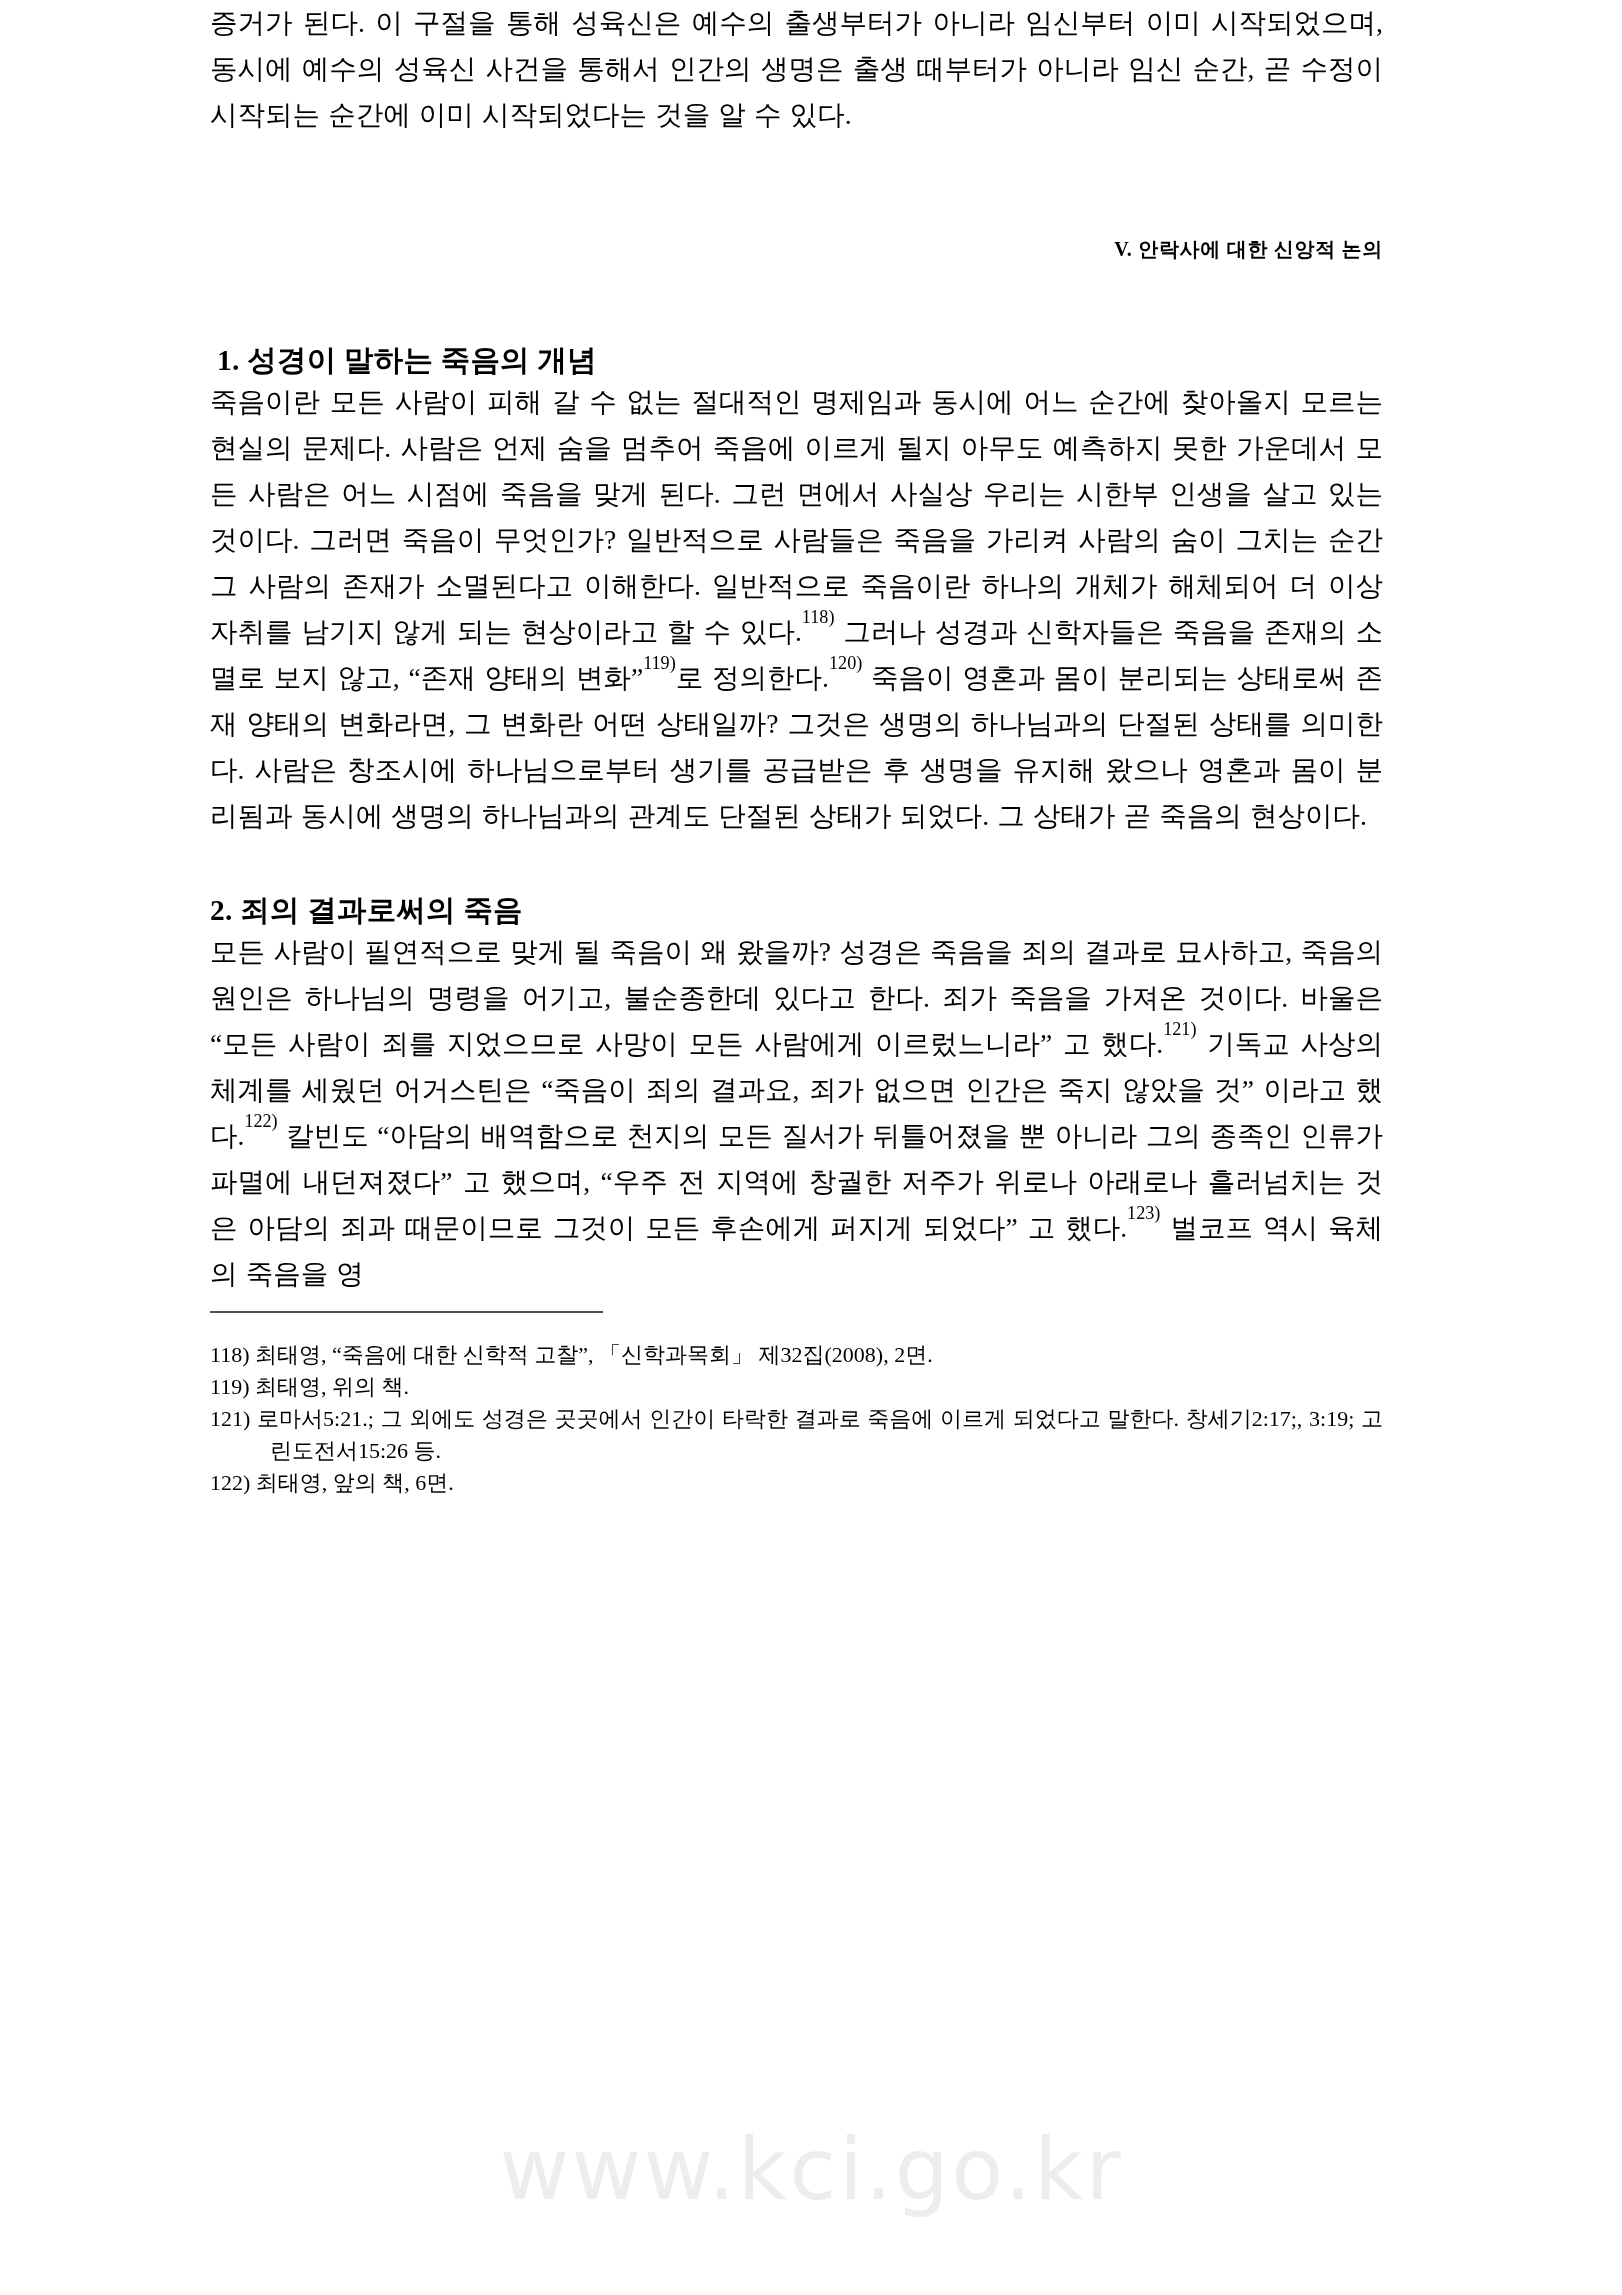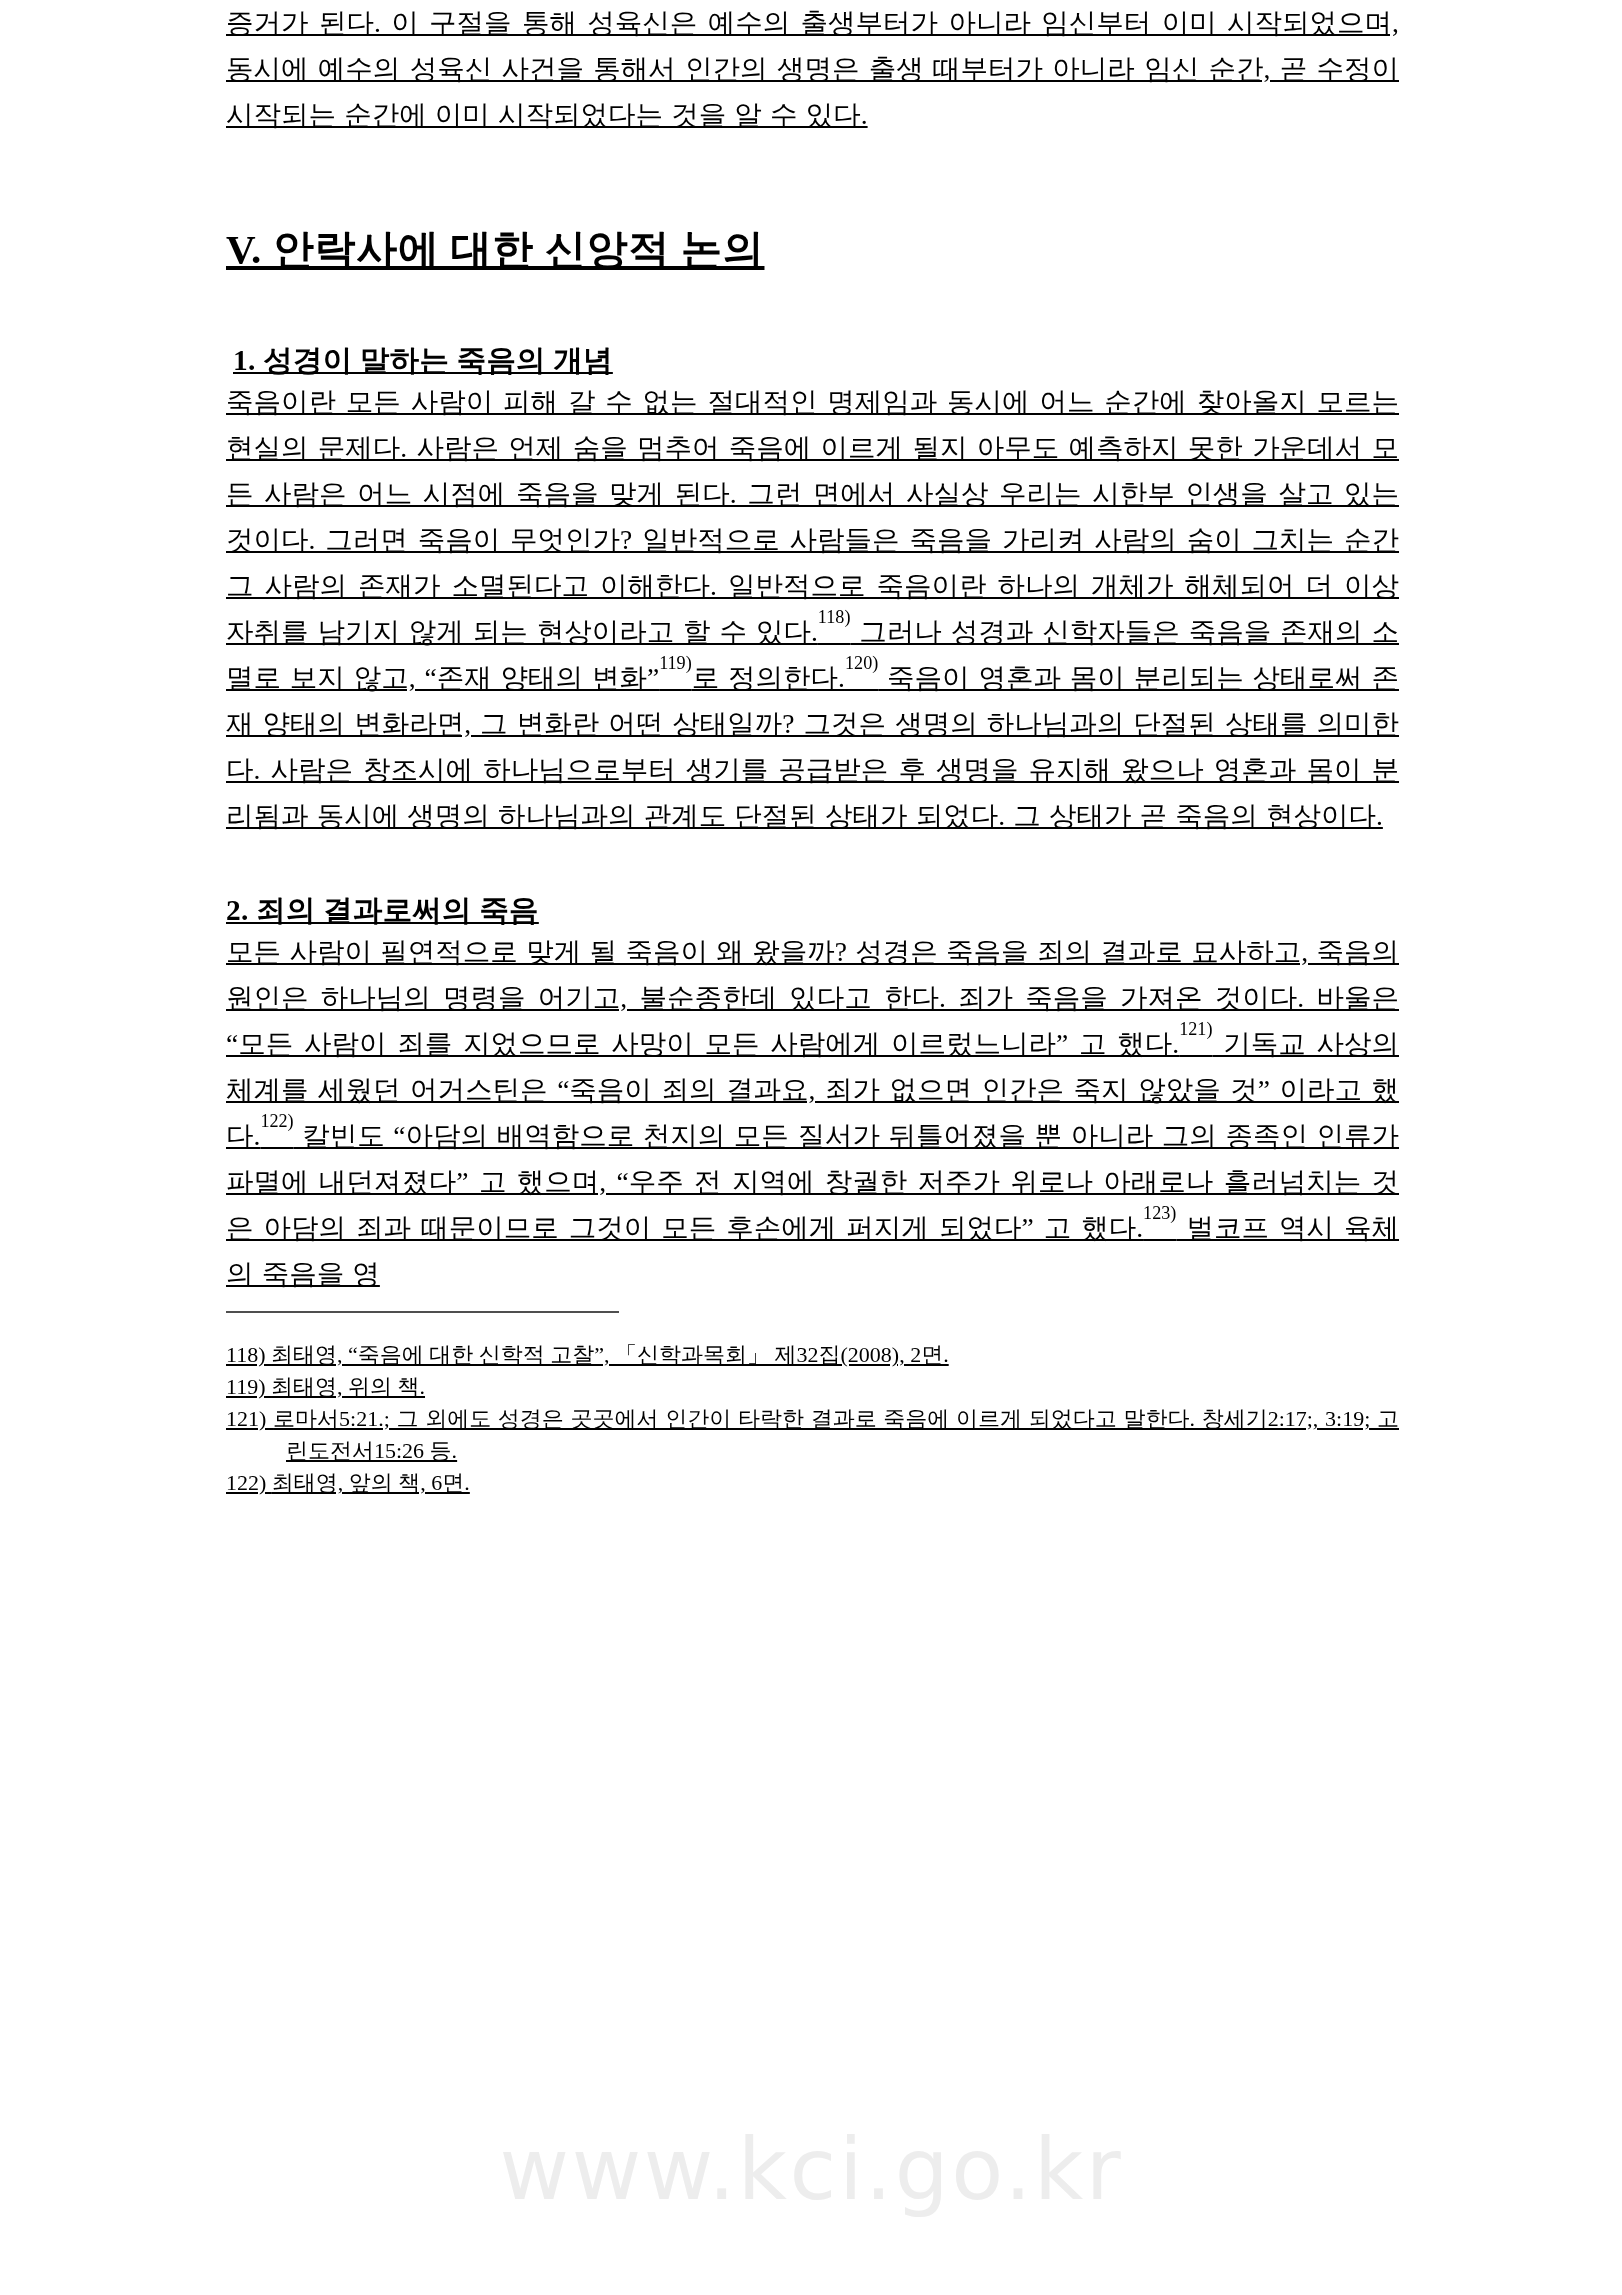--- a/index.html
+++ b/index.html
@@ -7,47 +7,46 @@
     position: relative;
     width: 1623px;
     height: 2295px;
     background: #ffffff;
     overflow: hidden;
     font-family: "Liberation Serif", "DejaVu Serif", serif;
     color: #000000;
   }
   .content {
     position: absolute;
-    left: 226px;
+    left: 210px;
     top: 0;
     width: 1173px;
-    text-decoration: underline;
   }
   p.body-text {
     margin: 0;
     font-size: 27.5px;
     line-height: 46px;
     text-align: justify;
     text-align-last: left;
     word-spacing: 1.3px;
   }
   p.body-text sup {
     font-size: 66%;
     line-height: 0;
     position: relative;
     top: -0.45em;
     letter-spacing: 0;
   }
   .intro { margin-top: 274px; }
   .chapter-title {
     margin: 92px 0 0 0;
-    font-size: 41px;
+    font-size: 20px;
     line-height: 39px;
     font-weight: bold;
-    text-align: left;
+    text-align: right;
     letter-spacing: 0.7px;
   }
   .section-title {
     margin: 0;
     font-size: 29.4px;
     line-height: 37px;
     font-weight: bold;
     letter-spacing: 0.3px;
   }
   .st-1 { margin-top: 73px; margin-left: 7px; }

